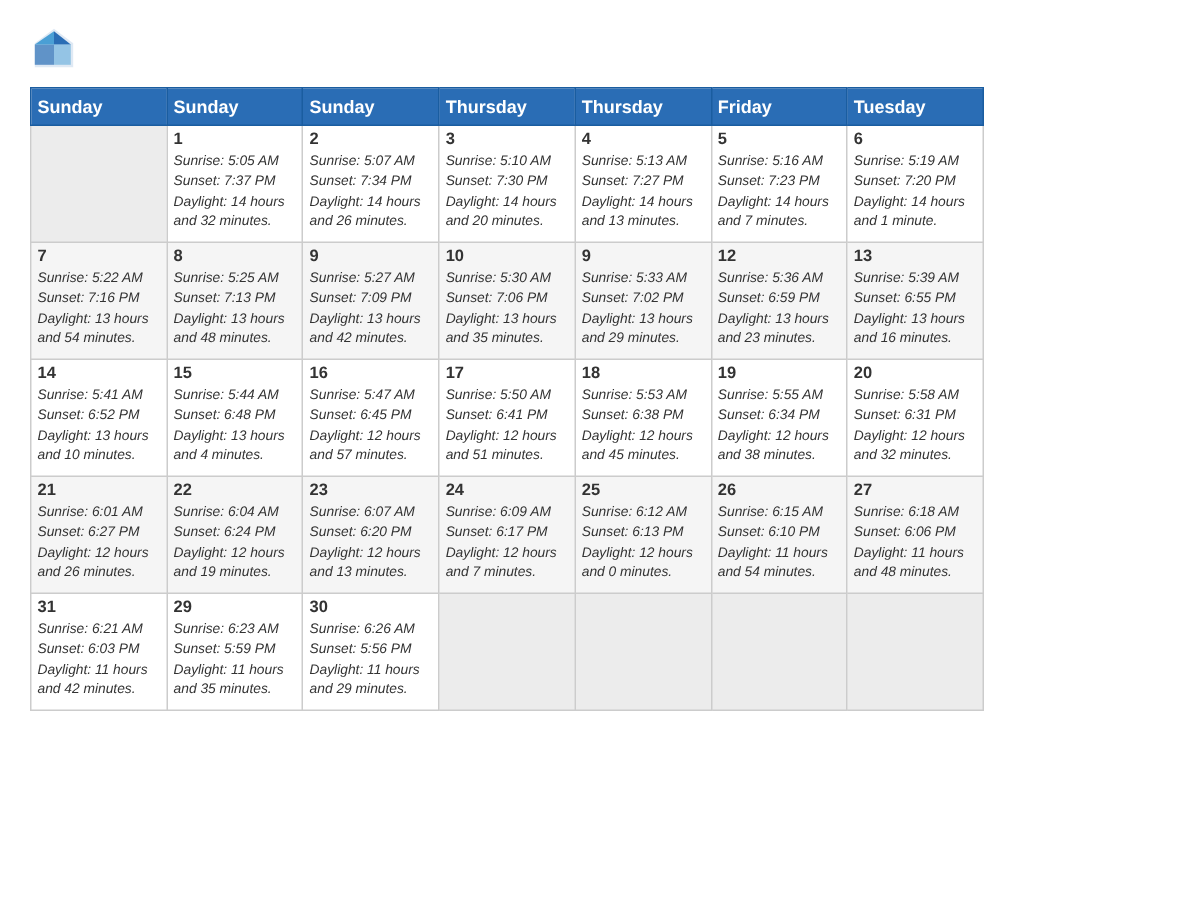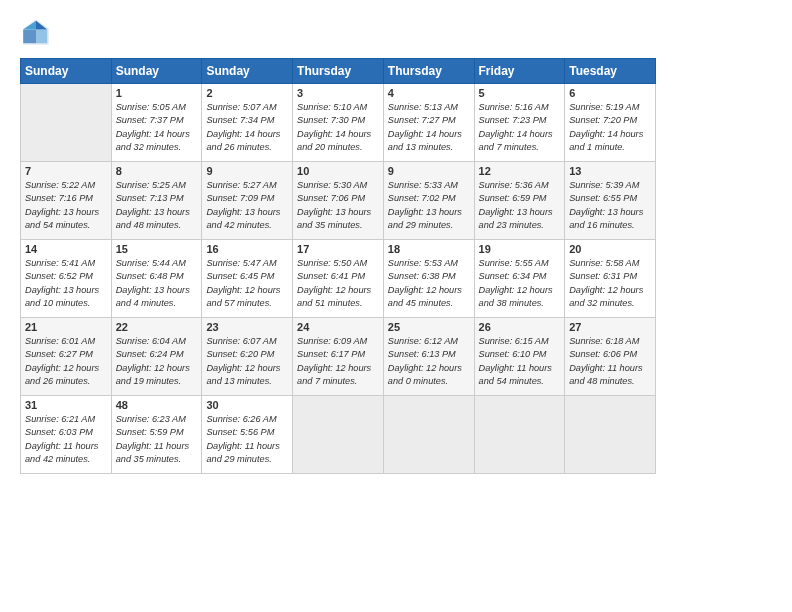--- a/index.html
+++ b/index.html
@@ -258,21 +258,21 @@
             <span class="day-number">27</span>
             <div class="day-info">Sunrise: 6:18 AM<br>Sunset: 6:06 PM<br>Daylight: 11 hours and 48 minutes.</div>
           </td>
         </tr>
         <tr>
           <td>
             <span class="day-number">31</span>
             <div class="day-info">Sunrise: 6:21 AM<br>Sunset: 6:03 PM<br>Daylight: 11 hours and 42 minutes.</div>
           </td>
           <td>
-            <span class="day-number">48</span>
+            <span class="day-number">29</span>
             <div class="day-info">Sunrise: 6:23 AM<br>Sunset: 5:59 PM<br>Daylight: 11 hours and 35 minutes.</div>
           </td>
           <td>
             <span class="day-number">30</span>
             <div class="day-info">Sunrise: 6:26 AM<br>Sunset: 5:56 PM<br>Daylight: 11 hours and 29 minutes.</div>
           </td>
           <td class="empty-cell"></td>
           <td class="empty-cell"></td>
           <td class="empty-cell"></td>
           <td class="empty-cell"></td>

